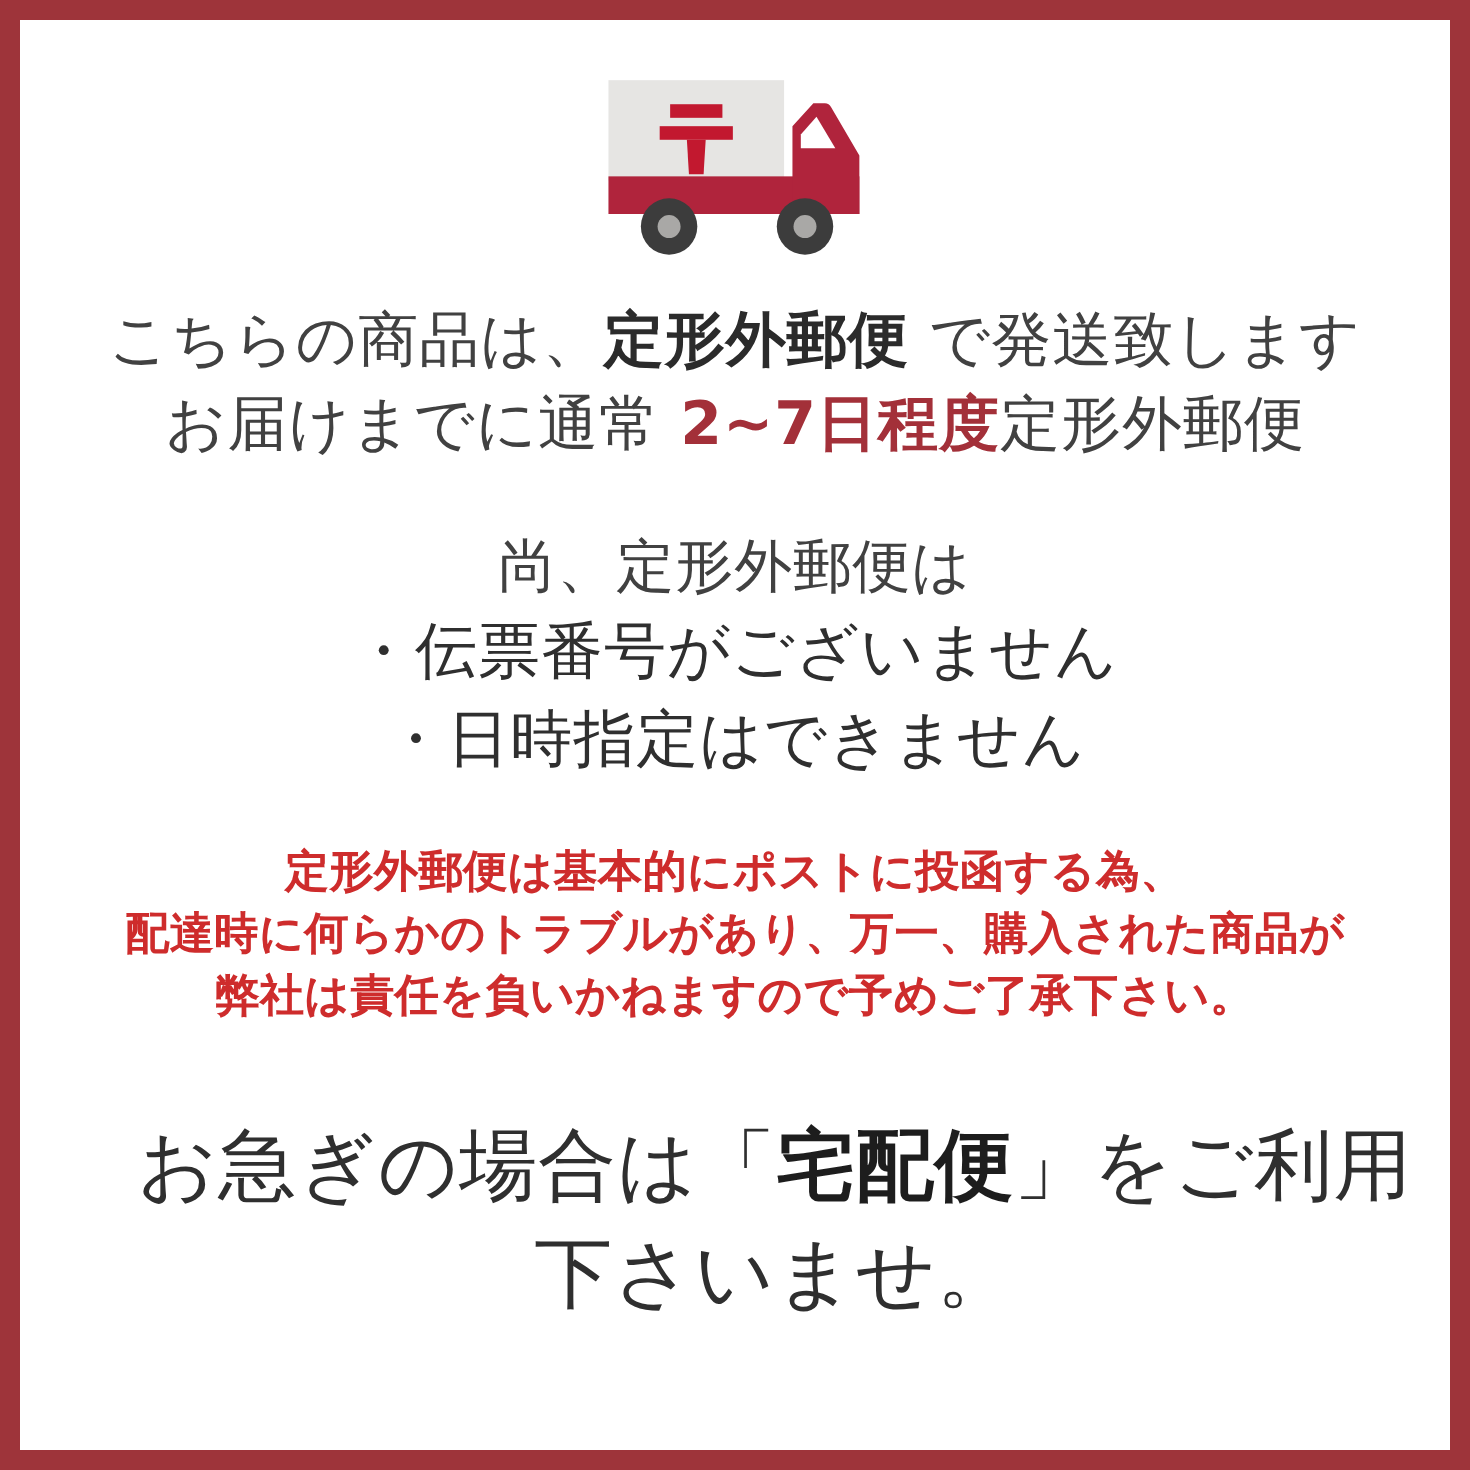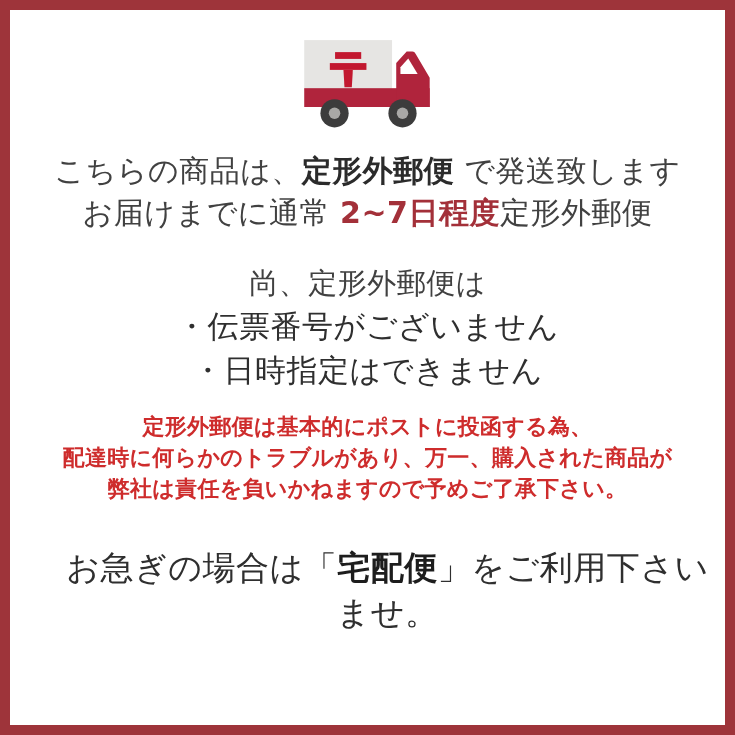--- a/index.html
+++ b/index.html
@@ -49,30 +49,30 @@
     color: #414141;
     letter-spacing: 0.5px;
   }
   .bullets {
     font-size: 31px;
     line-height: 1.42;
     color: #2f2f2f;
     letter-spacing: 0.5px;
   }
   .notice {
-    margin-top: 20px;
+    margin-top: 30px;
     font-size: 22px;
     line-height: 1.40;
     font-weight: bold;
     color: #ce2c2c;
     letter-spacing: 0.3px;
   }
   .footer-line {
     margin-top: 42px;
-    font-size: 33px;
+    font-size: 39px;
     color: #2f2f2f;
     letter-spacing: 0.5px;
     margin-left: 40px;
   }
   .footer-line .em-bold {
     font-weight: bold;
     color: #1d1d1d;
   }
 </style>
 </head>

